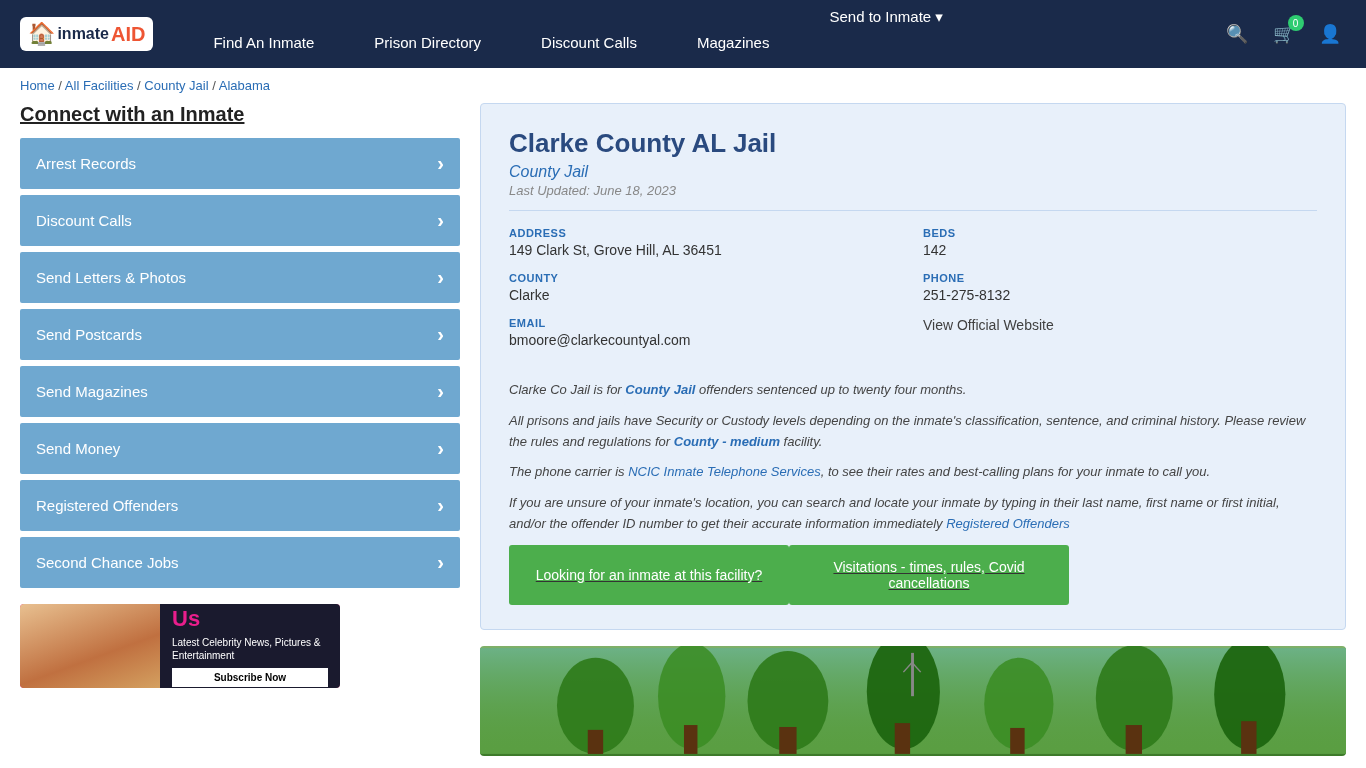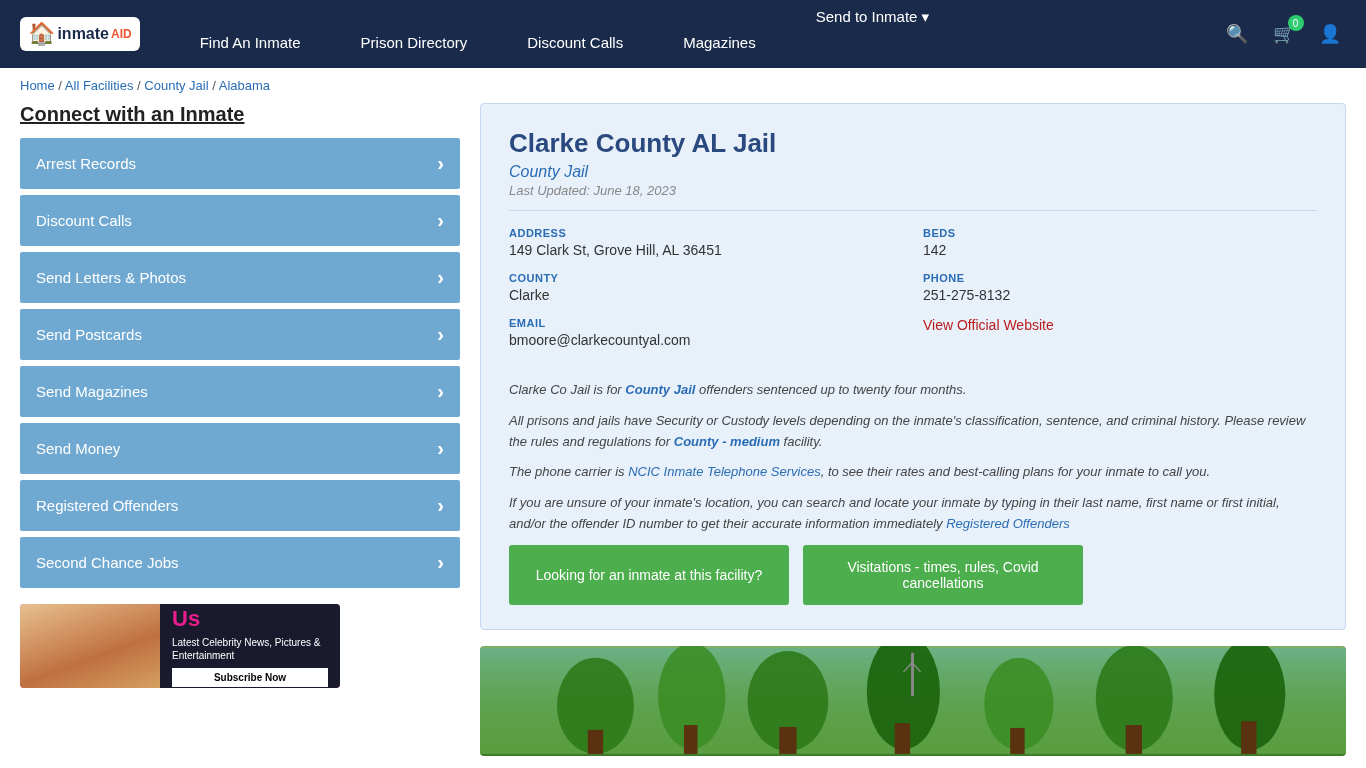--- a/index.html
+++ b/index.html
@@ -203,33 +203,33 @@
       font-size: 11px;
       font-weight: bold;
       text-transform: uppercase;
       letter-spacing: 0.5px;
       margin-bottom: 3px;
     }
     .detail-value {
       color: #333;
       font-size: 14px;
     }
-    .detail-link { color: #b91c1c; text-decoration: none; text-align: right; }
+    .detail-link { color: #404040; text-decoration: none; text-align: right; }
     .facility-desc {
       font-size: 13px;
       color: #444;
       line-height: 1.6;
       margin-bottom: 10px;
       font-style: italic;
     }
     .facility-desc a { color: #2a6db5; text-decoration: none; }
     .inline-link-bold { color: #2a6db5; font-weight: bold; }
     .action-btns {
       display: flex;
-      gap: 14px;
+      text-decoration: underline;
     }
     .action-btn-green {
       background: #4cae4c;
       color: #fff;
       border: none;
       padding: 14px 24px;
       font-size: 14px;
       cursor: pointer;
       border-radius: 3px;
       flex: 1;
@@ -250,21 +250,21 @@
     }
   </style>
 </head>
 <body>
 
 <nav class="navbar">
   <div class="navbar-logo">
     <div class="logo-box">
       <span style="font-size:22px;">🏠</span>
       <span style="color:#1a2a4a;font-weight:900;font-size:16px;">inmate</span>
-      <span style="color:#e53;font-weight:900;font-size:12px;">AID</span>
+      <span style="color:#e53;font-weight:900;font-size:20px;">AID</span>
     </div>
   </div>
   <div class="nav-links">
     <a class="nav-link">Find An Inmate</a>
     <a class="nav-link">Prison Directory</a>
     <a class="nav-link">Discount Calls</a>
     <a class="nav-link">Magazines</a>
     <a class="nav-link nav-link-send">
       <span>Send to Inmate</span>
       <span>▾</span>

